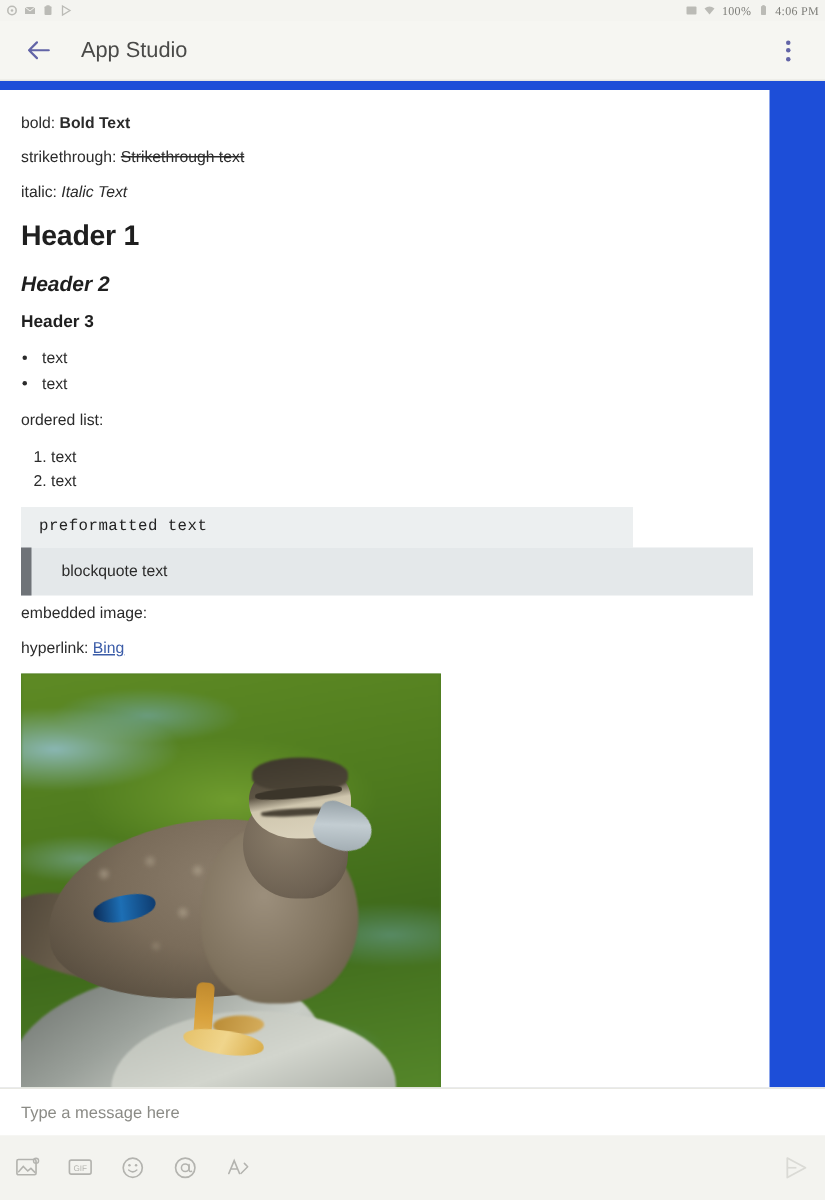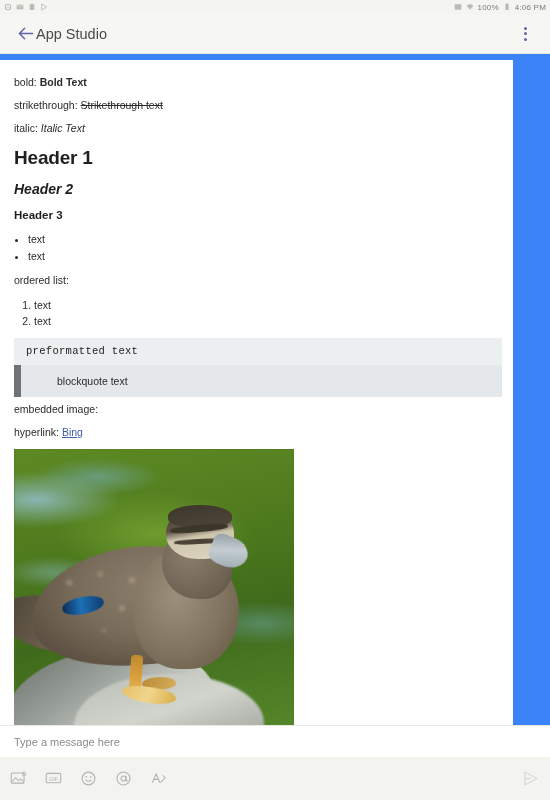--- a/index.html
+++ b/index.html
@@ -13,43 +13,43 @@
 
   
   .statusbar {
     height: 14px; width: 100%;
     background: #f4f4f0;
     display: flex; align-items: center;
     padding: 0 4px;
     font-size: 8px; color: #8e8e88;
   }
   .sb-left { display: flex; align-items: center; gap: 4px; }
-  .sb-right { margin-left: auto; display: flex; align-items: center; gap: 4px; }
+  .sb-right { margin-left: auto; display: flex; align-items: center; gap: 4px; font-family: Liberation Serif, serif; }
   .sb-ico { width: 8px; height: 8px; display: inline-block; opacity: .55; }
   .sb-ico svg { display: block; }
   .sb-txt { font-size: 8px; color: #7d7d78; letter-spacing: .2px; }
 
   
   .appbar {
     height: 40px; width: 100%;
     background: #f6f6f2;
     display: flex; align-items: center;
     padding: 0 14px;
     border-bottom: 1px solid #e6e6e0;
   }
   .back-btn { width: 22px; height: 22px; display: flex; align-items: center; justify-content: center; cursor: pointer; }
-  .appbar-title { font-size: 14.5px; color: #4a4a48; }
+  .appbar-title { margin-left: 18px; font-size: 14.5px; color: #4a4a48; }
   .more-btn { margin-left: auto; width: 22px; height: 22px; display: flex; flex-direction: column;
               align-items: center; justify-content: center; gap: 2.5px; cursor: pointer; }
   .more-dot { width: 3px; height: 3px; border-radius: 50%; background: #6264a7; }
 
   
   .conversation {
     position: absolute; top: 54px; left: 0; right: 0; bottom: 75px;
-    background: #3b82f6;
+    background: #1d4ed8;
     overflow: hidden;
   }
   .msg-card {
     margin: 6px 0 0 0;
     width: 513px;
     background: #ffffff;
     padding: 10px 14px 12px 14px;
   }
 
   
@@ -65,33 +65,33 @@
   ul.blist li { font-size: 10.5px; color: #2b2b2b; line-height: 1.55; list-style: disc; }
   ol.olist { margin: 0 0 8px 20px; }
   ol.olist li { font-size: 10.5px; color: #2b2b2b; line-height: 1.55; list-style: decimal; }
 
   .pre-block {
     background: #eceff0;
     font-family: "Liberation Mono", monospace;
     font-size: 10.5px; color: #222;
     padding: 7px 10px 8px 12px;
     margin: 0 -14px 0 0;
-    width: 488px;
+    width: 408px;
     letter-spacing: .3px;
   }
   .quote-block {
     background: #e4e8ea;
     width: 488px;
     margin: 0 -14px 0 0;
     display: flex;
     min-height: 32px;
     align-items: center;
   }
   .quote-bar { width: 7px; align-self: stretch; background: #6f7378; flex: 0 0 7px; }
-  .quote-text { font-size: 10.5px; color: #2b2b2b; padding: 9px 0 9px 20px; margin-left: 16px; }
+  .quote-text { font-size: 10.5px; color: #2b2b2b; padding: 9px 0 9px 20px; }
 
   a.link { color: #3b5ca8; text-decoration: underline; }
 
   
   .embed-wrap { margin-top: 4px; }
   .duck-img {
     position: relative; width: 280px; height: 281px;
     overflow: hidden; background: #4a7a22;
   }
   .water {

